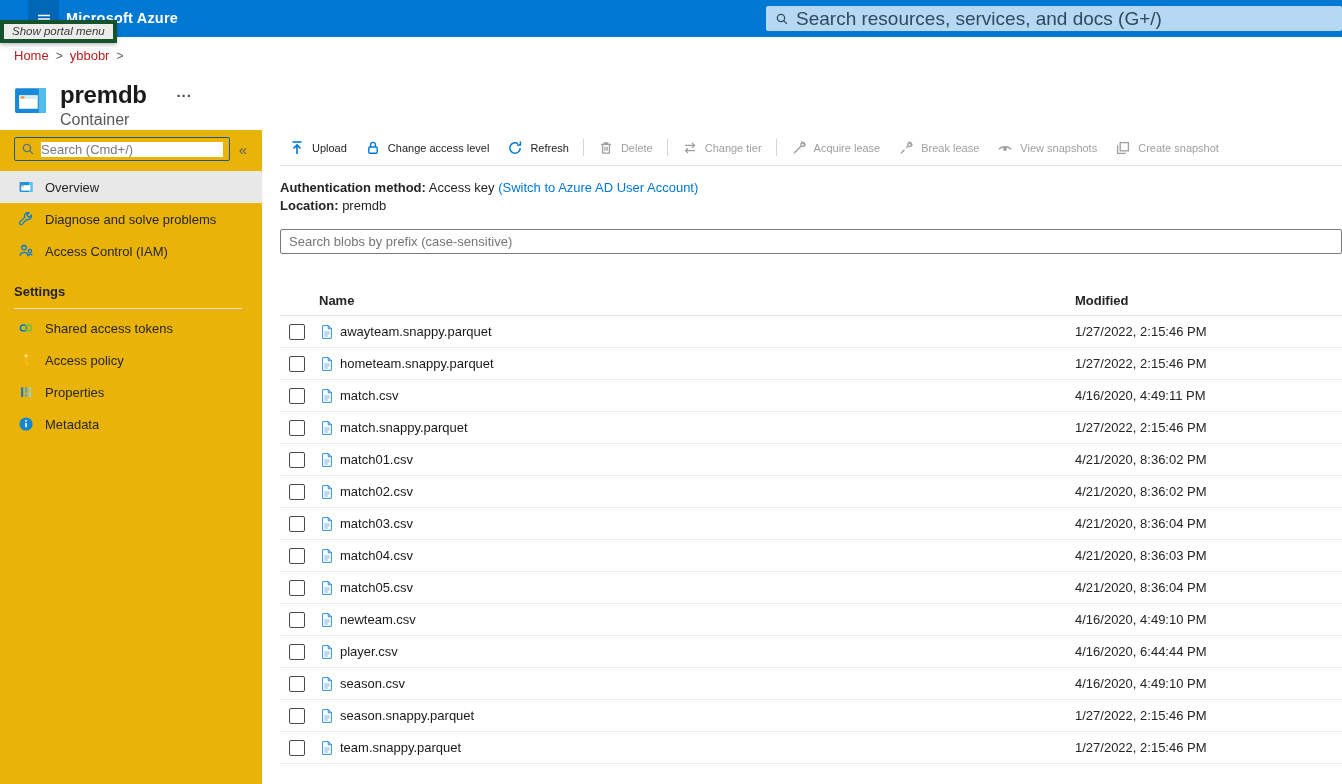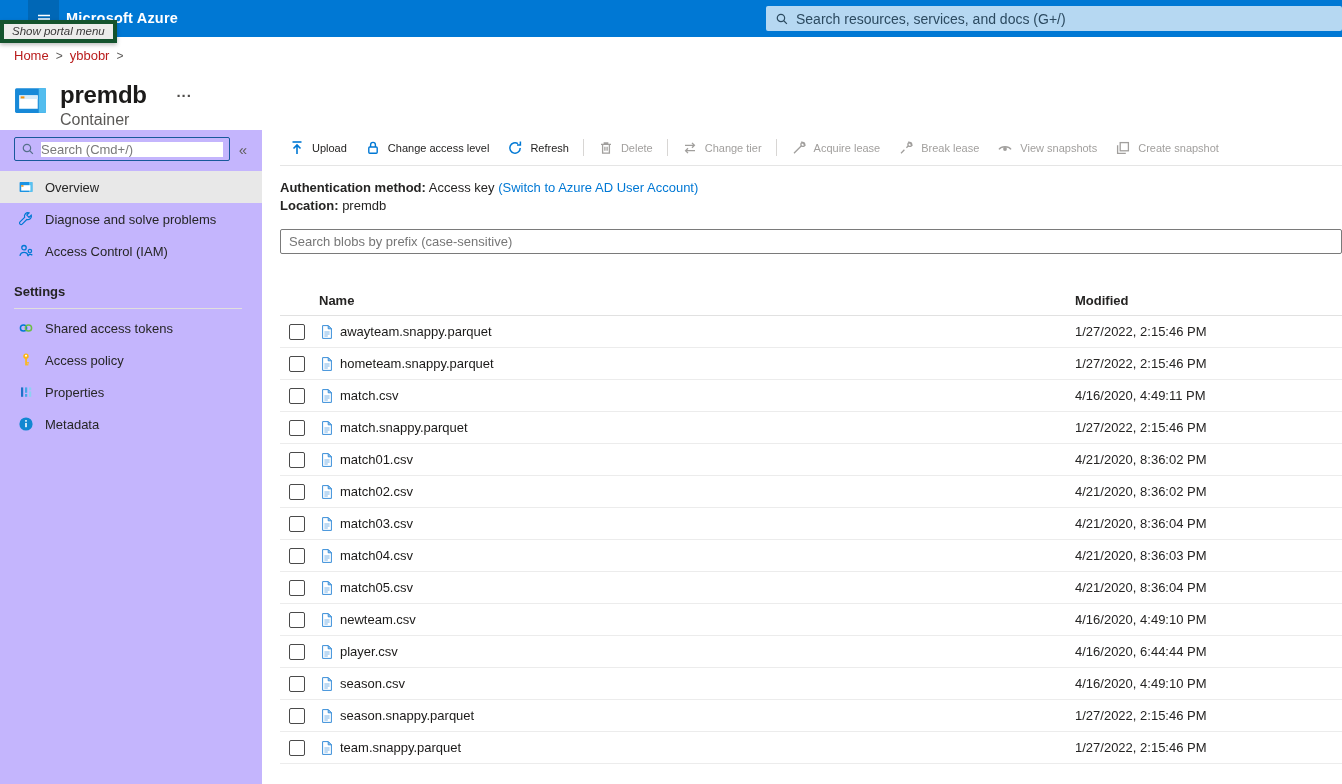--- a/index.html
+++ b/index.html
@@ -13,42 +13,42 @@
   .icon svg { display:block; }
 
   
   .topbar { position:absolute; top:0; left:0; right:0; height:37px; background:#0078d4; z-index:5; }
   .hamburger { position:absolute; left:28px; top:0; width:31px; height:37px; border:0;
     background:rgba(0,0,0,.14); display:flex; align-items:center; justify-content:center; cursor:pointer; }
   .topbar-title { position:absolute; left:66px; top:0; line-height:37px; color:#fff;
     font-size:14.5px; font-weight:700; letter-spacing:.2px; white-space:nowrap; }
   .tb-search { position:absolute; left:766px; right:0; top:6px; height:25px; background:#b6d8f2;
     border-radius:2px; display:flex; align-items:center; padding:0 9px; }
-  .tb-search input { flex:1; border:0; background:transparent; outline:none; font-size:14px;
+  .tb-search input { flex:1; border:0; background:transparent; outline:none; font-size:19px;
     color:#274357; font-family:inherit; margin-left:7px; }
   .tb-search input::placeholder { color:#2c4a60; opacity:1; }
 
   .tooltip { position:absolute; left:0; top:20px; z-index:9; background:#ececeb; color:#3a3939;
     font-size:11.5px; padding:1px 8px 2px 8px; border:4px solid #14532d;
     box-shadow:0 2px 4px rgba(0,0,0,.25); white-space:nowrap;font-style:italic; }
 
   
   .breadcrumb { position:absolute; top:48px; left:14px; font-size:13px; }
   .breadcrumb a { color:#b91c1c; text-decoration:none; cursor:pointer; }
   .bc-sep { color:#5f5d5b; margin:0 7px; font-size:12px; }
 
   .page-header { position:absolute; top:82px; left:14px; display:flex; align-items:flex-start; }
   .ph-icon { width:33px; height:33px; margin-right:13px; margin-top:2px; }
   .ph-titles h1 { font-size:24px; font-weight:700; color:#1c1b1a; line-height:26px; letter-spacing:-.2px; display:inline-block; }
   .ph-more { display:inline-block; margin-left:26px; color:#4f4d4b; font-size:15px; font-weight:700;
     letter-spacing:1px; vertical-align:6px; cursor:pointer; }
   .ph-sub { font-size:16px; color:#5a5856; margin-top:3px; }
 
   
-  .sidebar { position:absolute; top:130px; left:0; width:262px; bottom:0; background:#c4b5fd; }
+  .sidebar { position:absolute; top:130px; left:0; width:262px; bottom:0; background:#eab308; }
   .side-search { display:flex; align-items:center; margin:7px 6px 10px 14px; }
   .side-search-box { flex:1; display:flex; align-items:center; border:1px solid #18599c;
     border-radius:2px; height:24px; padding:0 6px; }
   .side-search-box input { flex:1; border:0; outline:none; font-size:13px; font-family:inherit;
     color:#323130; margin-left:6px; min-width:0; }
   .side-search-box input::placeholder { color:#7a7a7a; opacity:1; }
   .collapse-btn { border:0; background:transparent; color:#605e5c; font-size:15px; width:26px;
     cursor:pointer; font-family:inherit; }
   .side-item { height:32px; display:flex; align-items:center; padding-left:18px; gap:11px;
     cursor:pointer; color:#262626; }

